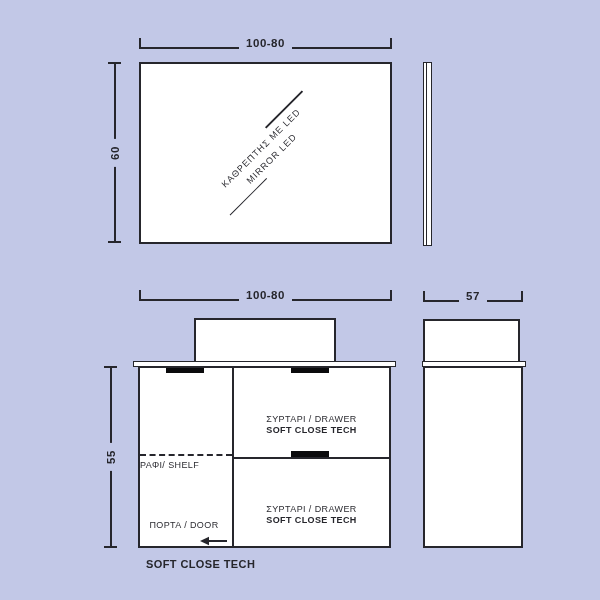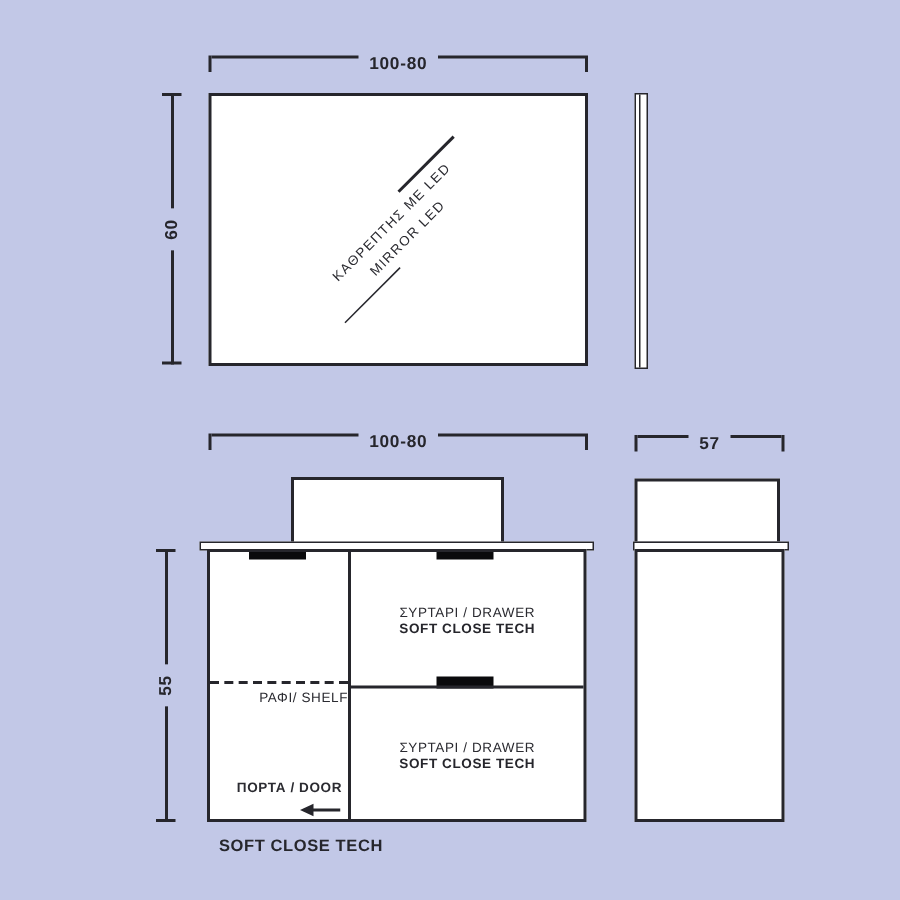--- a/index.html
+++ b/index.html
@@ -8,21 +8,21 @@
   html,body{margin:0;padding:0;}
   body{
     width:600px;height:600px;background:var(--bg);
     font-family:"Liberation Sans","DejaVu Sans",sans-serif;color:var(--text);
     position:relative;overflow:hidden;
   }
   .canvas{position:absolute;inset:0;}
   .panel{position:absolute;background:var(--fill);border:2px solid var(--line);box-sizing:border-box;}
 
   
-  .dim-h{position:absolute;display:flex;align-items:flex-start;height:12px;}
+  .dim-h{position:absolute;display:flex;align-items:flex-end;height:12px;}
   .dim-h .tick{width:2px;height:11px;background:var(--line);flex:none;}
   .dim-h .dline{flex:1;height:2px;background:var(--line);}
   .dim-h .dlabel{margin:0 7px;font-weight:bold;font-size:11.5px;letter-spacing:.5px;color:var(--line);line-height:12px;white-space:nowrap;}
 
   
   .dim-v{position:absolute;width:13px;}
   .dim-v .tickv{position:absolute;left:0;width:13px;height:2px;background:var(--line);}
   .dim-v .tickv.top{top:0;} .dim-v .tickv.bot{bottom:0;}
   .dim-v .vline{position:absolute;left:5.5px;top:0;bottom:0;width:2px;background:var(--line);}
   .dim-v .dlabel{position:absolute;top:50%;left:50%;transform:translate(-50%,-50%) rotate(-90deg);
@@ -35,21 +35,21 @@
   .mirror-diag .aline.top{align-self:flex-end;margin-right:-16px;}
   .mirror-diag .aline.bot{align-self:flex-start;margin-left:-16px;}
   .mirror-diag span{font-size:9px;letter-spacing:1px;white-space:nowrap;color:var(--text);}
 
   .handle{position:absolute;background:var(--handle);}
   .divider-v{position:absolute;top:0;bottom:0;width:2px;background:var(--line);}
   .divider-h{position:absolute;height:2px;background:var(--line);}
   .dashed{position:absolute;border-top:2px dashed var(--line);height:0;}
 
   .small-label{font-size:9px;letter-spacing:.4px;color:var(--text);position:absolute;white-space:nowrap;}
-  .drawer-text{position:absolute;text-align:center;font-size:9px;letter-spacing:.4px;line-height:10.5px;color:var(--text);}
+  .drawer-text{position:absolute;text-align:center;font-size:9px;letter-spacing:.4px;line-height:10.5px;color:var(--text);margin-top:11px;}
   .drawer-text .feat{font-weight:bold;color:var(--line);}
   .footnote{position:absolute;font-weight:bold;font-size:11px;letter-spacing:.4px;color:var(--line);}
   .arrow-wrap{position:absolute;color:var(--line);}
 </style>
 </head>
 <body>
 
 <div class="canvas">
 
   <div class="dim-h" style="left:139px;top:37px;width:253px;">
@@ -95,22 +95,22 @@
     <div class="tickv top"></div>
     <div class="vline"></div>
     <div class="tickv bot"></div>
     <div class="dlabel">55</div>
   </div>
 
   <div class="panel" style="left:138px;top:366px;width:253px;height:182px;z-index:3;">
 
     <div class="handle" style="left:26px;top:0;width:38px;height:5px;"></div>
     <div class="dashed" style="left:0;width:92px;top:86px;"></div>
-    <div class="small-label" style="left:0;width:92px;top:92px;text-align:right;">ΡΑΦΙ/ SHELF</div>
-    <div class="small-label" style="left:0;width:88px;top:152px;text-align:right;font-weight:bold;">ΠΟΡΤΑ / DOOR</div>
+    <div class="small-label" style="left:0;width:92px;top:92px;text-align:left;">ΡΑΦΙ/ SHELF</div>
+    <div class="small-label" style="left:0;width:88px;top:152px;text-align:center;">ΠΟΡΤΑ / DOOR</div>
     <div class="arrow-wrap" style="left:60px;top:164px;">
       <svg width="27" height="10" viewBox="0 0 27 10" aria-hidden="true">
         <line x1="27" y1="5" x2="7" y2="5" stroke="currentColor" stroke-width="2"></line>
         <polygon points="0,5 9,0.8 9,9.2" fill="currentColor"></polygon>
       </svg>
     </div>
 
     <div class="divider-v" style="left:92px;"></div>
 
     <div class="handle" style="left:151px;top:0;width:38px;height:5px;"></div>

